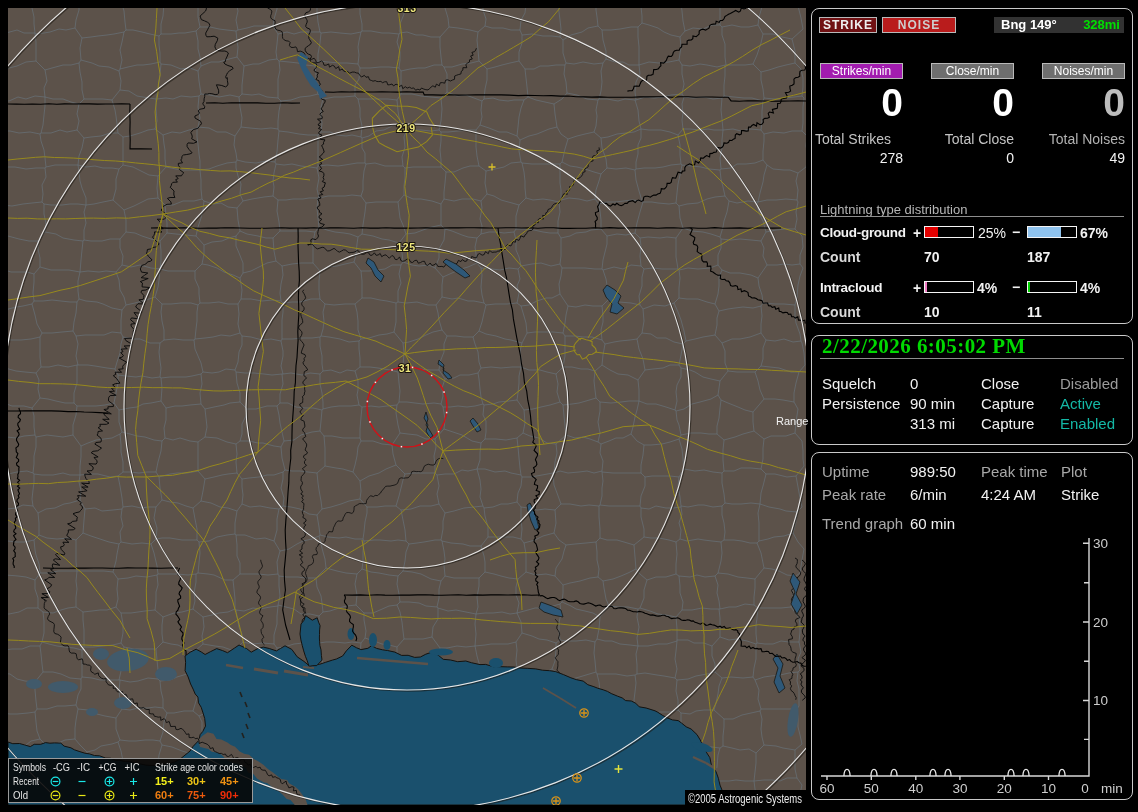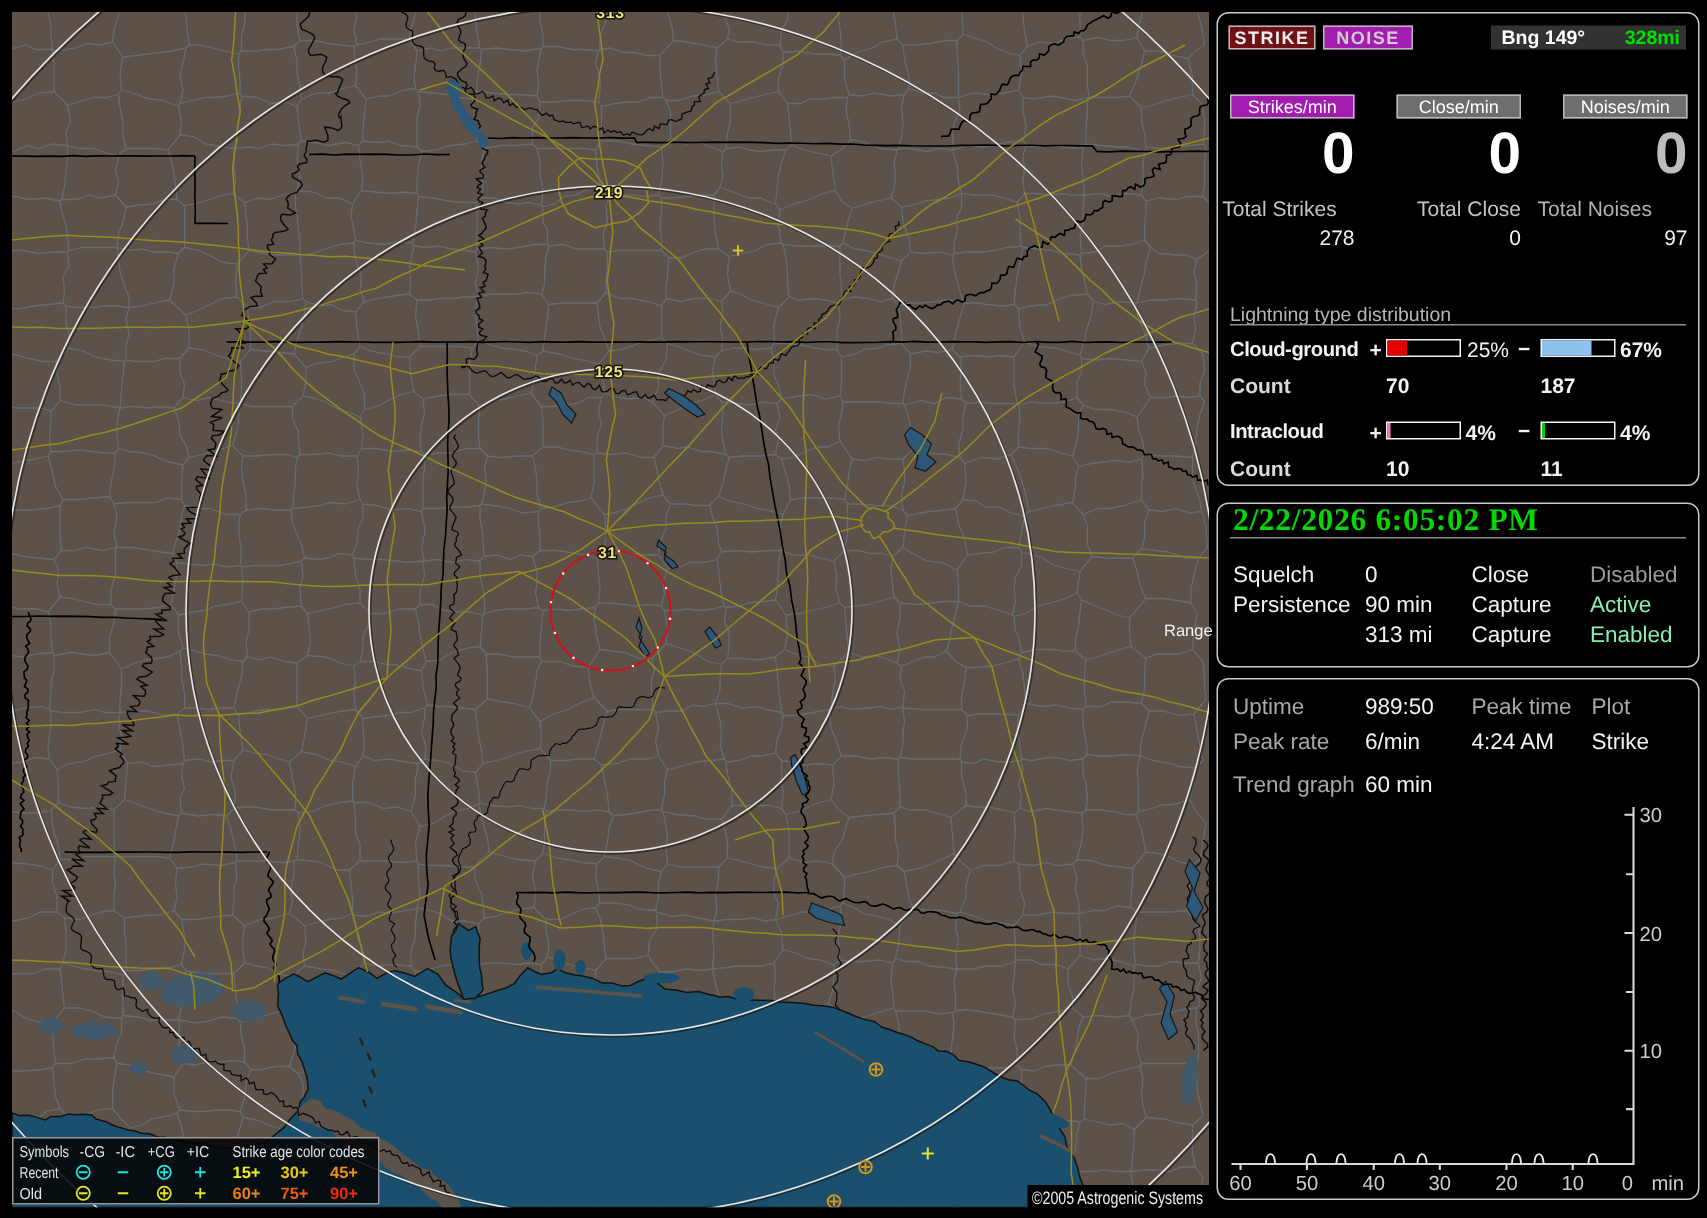--- a/index.html
+++ b/index.html
@@ -1,19 +1,19 @@
 <!DOCTYPE html>
 <html><head><meta charset="utf-8"><title>StormVue</title>
 <style>
 html,body{margin:0;padding:0;background:#000;width:1138px;height:812px;overflow:hidden}
 *{box-sizing:border-box}
 body{font-family:"Liberation Sans",sans-serif;position:relative}
 .p{position:absolute;border:1px solid #c9c9c9;border-radius:8px;background:#000}
 .t{position:absolute;white-space:nowrap}
-.gr{color:#a8a8a8}.wh{color:#f2f2f2}.gn{color:#86efac}
+.gr{color:#a8a8a8}.wh{color:#f2f2f2}.gn{color:#14b8a6}
 .btn{position:absolute;border:1px solid #b9b9b9;color:#fff;font-size:12px;text-align:center;line-height:14px}
 .bar{position:absolute;width:50px;height:12px;border:1px solid #f5f5f5;background:#000}
 .bar i{display:block;height:10px}
 </style></head>
 <body>
 <svg width="798" height="797" viewBox="8 8 798 797" style="position:absolute;left:8px;top:8px">
 <defs>
       <clipPath id="mc">
         <rect x="8" y="8" width="798" height="797"></rect>
       </clipPath>
@@ -226,37 +226,37 @@
       <path d="M44.7 37.5h5.6"></path>
   <path d="M70.5 37.5h7"></path>
   <circle cx="101.5" cy="37.5" r="4.4"></circle>
       <path d="M98.7 37.5h5.6M101.5 34.7v5.6"></path>
   <path d="M122 37.5h7M125.5 34v7"></path>
  </g>
 </svg>
 
 <div class="p" style="left:811px;top:8px;width:322px;height:316px"></div>
 <div class="btn" style="left:819px;top:17px;width:58px;height:16px;background:#701113;font-weight:bold;letter-spacing:1px;color:#efefef">STRIKE</div>
-<div class="btn" style="left:882px;top:17px;width:60px;height:16px;background:#a21caf;font-weight:bold;letter-spacing:1px;color:#cecece">NOISE</div>
+<div class="btn" style="left:882px;top:17px;width:74px;height:16px;background:#b91c1c;font-weight:bold;letter-spacing:1px;color:#cecece">NOISE</div>
 <div class="t" style="left:994px;top:17px;width:130px;height:16px;background:#323232;font-size:13px;line-height:16px;font-weight:bold"><span style="color:#fff;padding-left:7px">Bng 149°</span><span style="color:#00e000;float:right;padding-right:4px">328mi</span></div>
 
 <div class="btn" style="left:820px;top:63px;width:83px;height:16px;background:#a21caf">Strikes/min</div>
 <div class="btn" style="left:931px;top:63px;width:83px;height:16px;background:#6e6e6e">Close/min</div>
 <div class="btn" style="left:1042px;top:63px;width:83px;height:16px;background:#6e6e6e">Noises/min</div>
 
 <div class="t" style="left:803px;top:81px;width:100px;text-align:right;font-size:39px;font-weight:bold;color:#fff">0</div>
 <div class="t" style="left:914px;top:81px;width:100px;text-align:right;font-size:39px;font-weight:bold;color:#fff">0</div>
 <div class="t" style="left:1025px;top:81px;width:100px;text-align:right;font-size:39px;font-weight:bold;color:#bdbdbd">0</div>
 
 <div class="t gr" style="left:803px;top:131px;width:100px;text-align:center;font-size:14px;color:#c4c4c4">Total Strikes</div>
 <div class="t gr" style="left:914px;top:131px;width:100px;text-align:right;font-size:14px;color:#c4c4c4">Total Close</div>
-<div class="t gr" style="left:1025px;top:131px;width:100px;font-size:14px;color:#b2b2b2">Total Noises</div>
+<div class="t gr" style="left:1025px;top:131px;width:100px;text-align:right;font-size:14px;color:#b2b2b2">Total Noises</div>
 <div class="t wh" style="left:803px;top:150px;width:100px;text-align:right;font-size:14px">278</div>
 <div class="t wh" style="left:914px;top:150px;width:100px;text-align:right;font-size:14px">0</div>
-<div class="t wh" style="left:1025px;top:150px;width:100px;text-align:right;font-size:14px">97</div>
+<div class="t wh" style="left:1025px;top:150px;width:100px;text-align:right;font-size:14px">49</div>
 
 <div class="t" style="left:820px;top:202px;font-size:13px;color:#b6b6b6">Lightning type distribution</div>
 <div class="t" style="left:820px;top:216px;width:304px;border-top:1px solid #8e8e8e"></div>
 
 <div class="t wh" style="left:820px;top:225px;font-size:13.5px;font-weight:bold;letter-spacing:-0.3px">Cloud-ground</div>
 <div class="t wh" style="left:913px;top:225px;font-size:14px;font-weight:bold">+</div>
 <div class="bar" style="left:924px;top:226px">
     <i style="width:13px;background:#e30000"></i>
   </div>
 <div class="t wh" style="left:978px;top:225px;font-size:14px;font-weight:normal">25%</div>

